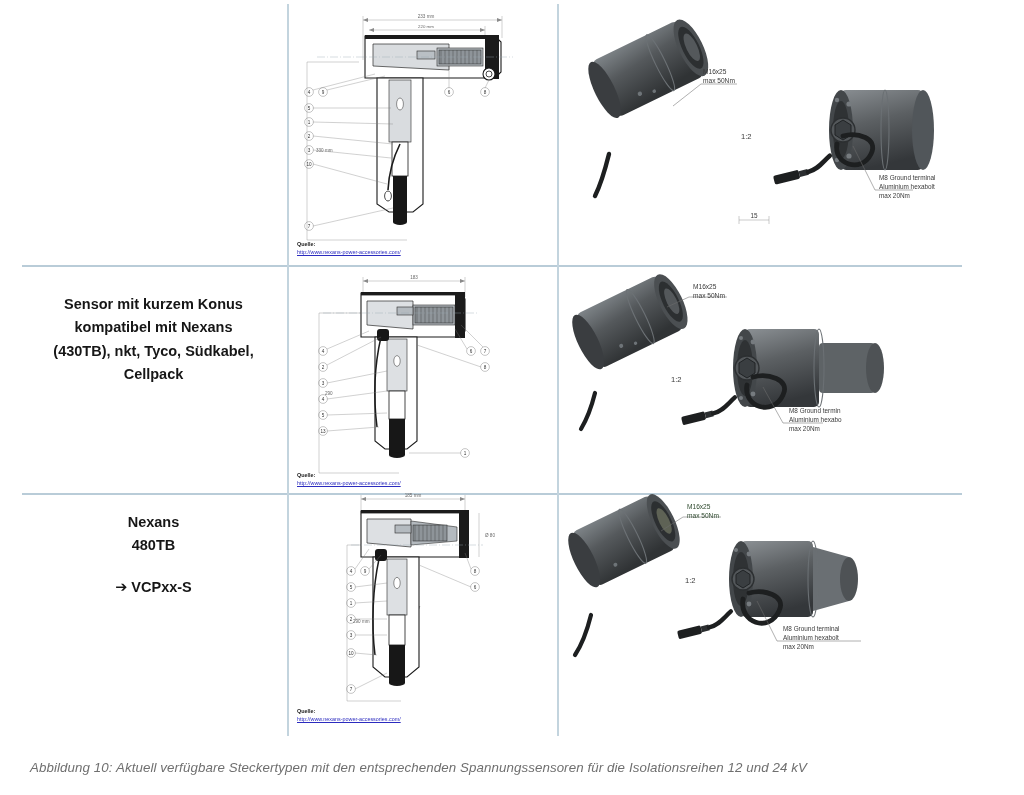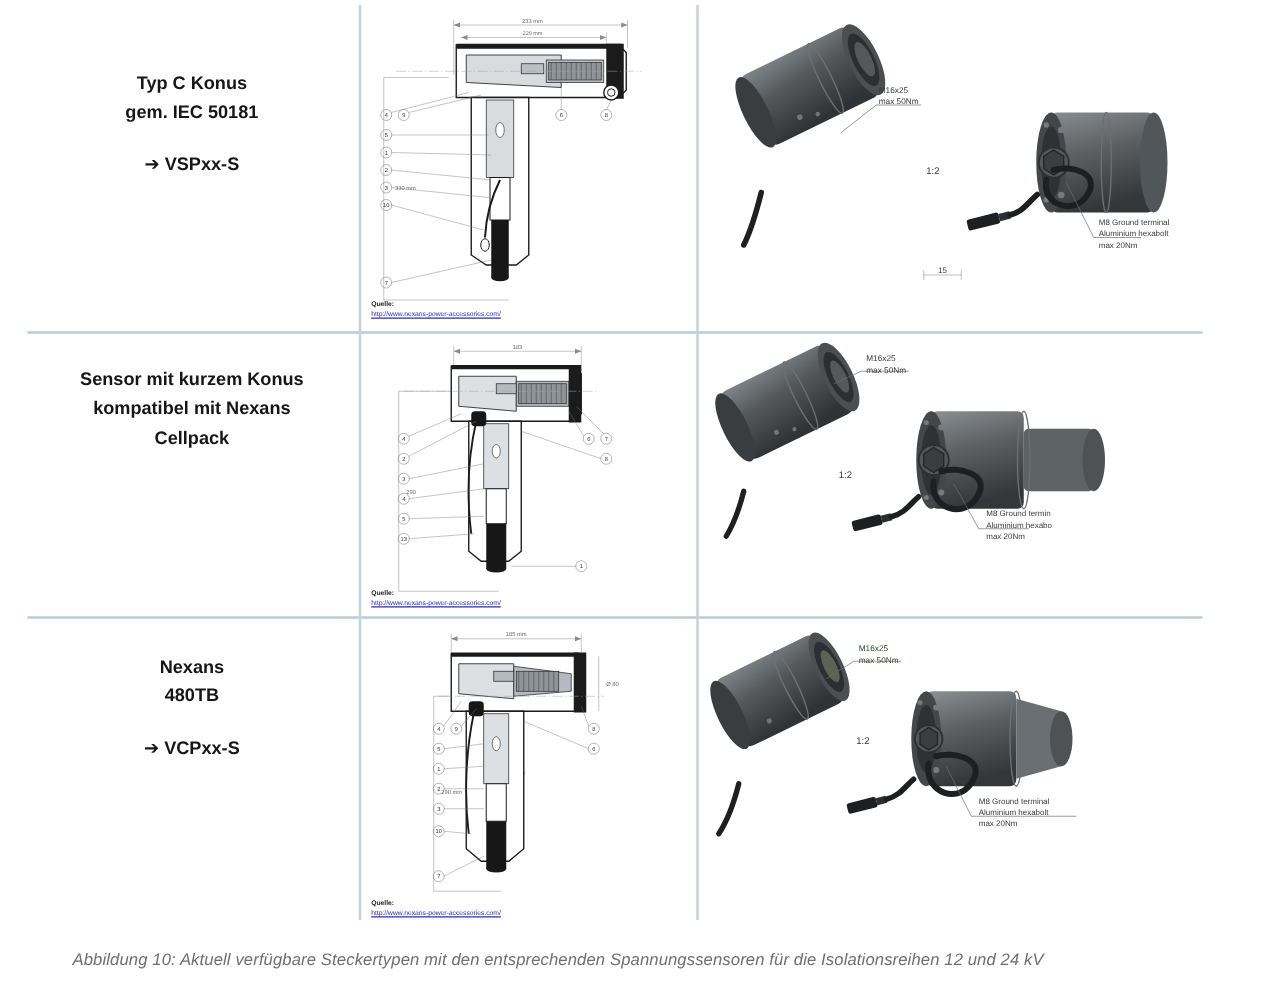--- a/index.html
+++ b/index.html
@@ -46,21 +46,21 @@
   .rule-v.v1 { left: 265px; }
   .rule-v.v2 { left: 535px; }
 
   .row {
     position: absolute;
     left: 0;
     width: 940px;
   }
   .row.row1 { top: 0;    height: 261px; }
   .row.row2 { top: 263px; height: 171px; }
-  .row.row3 { top: 491px; height: 249px; }
+  .row.row3 { top: 479px; height: 249px; }
 
   
   .label-cell {
     position: absolute;
     left: 0;
     width: 263px;
     text-align: center;
     font-weight: bold;
     font-size: 14.5px;
     line-height: 1.62;
@@ -125,42 +125,34 @@
     position: absolute;
     left: 30px;
     top: 760px;
     width: 960px;
     font-family: "Liberation Sans", sans-serif;
     font-style: italic;
     font-size: 13.3px;
     color: #6f6f6f;
     letter-spacing: 0.1px;
     white-space: nowrap;
-    margin-left: 28px;
   }
 </style>
 </head>
 <body>
 
 <div class="figure-table">
 
   <div class="rule-h r1"></div>
   <div class="rule-h r2"></div>
   <div class="rule-v v1"></div>
   <div class="rule-v v2"></div>
 
   <div class="row row1">
 
-    <div class="label-cell">
-      <div class="ttl-line">Typ C Konus</div>
-      <div class="ttl-line">gem. IEC 50181</div>
-      <div class="code-line">
-        <span class="arrow">➔</span><span>VSPxx-S</span>
-      </div>
-    </div>
 
     <div class="cad-cell">
       <svg class="cad-svg" width="268" height="261" viewBox="0 0 268 261">
         <g stroke="#8a8a8a" stroke-width="0.4" fill="none">
 
           <line x1="74" y1="16" x2="213" y2="16"></line>
           <line x1="74" y1="12" x2="74" y2="56"></line>
           <line x1="213" y1="12" x2="213" y2="34"></line>
           <line x1="80" y1="26" x2="196" y2="26"></line>
           <line x1="196" y1="22" x2="196" y2="44"></line>
@@ -343,20 +335,21 @@
         <text x="318" y="194" font-family="Liberation Sans, sans-serif" font-size="6.4" fill="#3a3a3a">max 20Nm</text>
       </svg>
     </div>
   </div>
 
   <div class="row row2">
 
     <div class="label-cell">
       <div class="ttl-line">Sensor mit kurzem Konus</div>
       <div class="ttl-line">kompatibel mit Nexans</div>
+      <div class="ttl-line">(430TB), nkt, Tyco, Südkabel,</div>
       <div class="ttl-line">Cellpack</div>
     </div>
 
     <div class="cad-cell">
       <svg class="cad-svg" width="268" height="226" viewBox="0 0 268 226">
         <g stroke="#8a8a8a" stroke-width="0.4" fill="none">
           <line x1="74" y1="14" x2="176" y2="14"></line>
           <line x1="74" y1="10" x2="74" y2="30"></line>
           <line x1="176" y1="10" x2="176" y2="30"></line>
           <path d="M74,14 l5,-2 v4 z" fill="#8a8a8a" stroke="none"></path>

